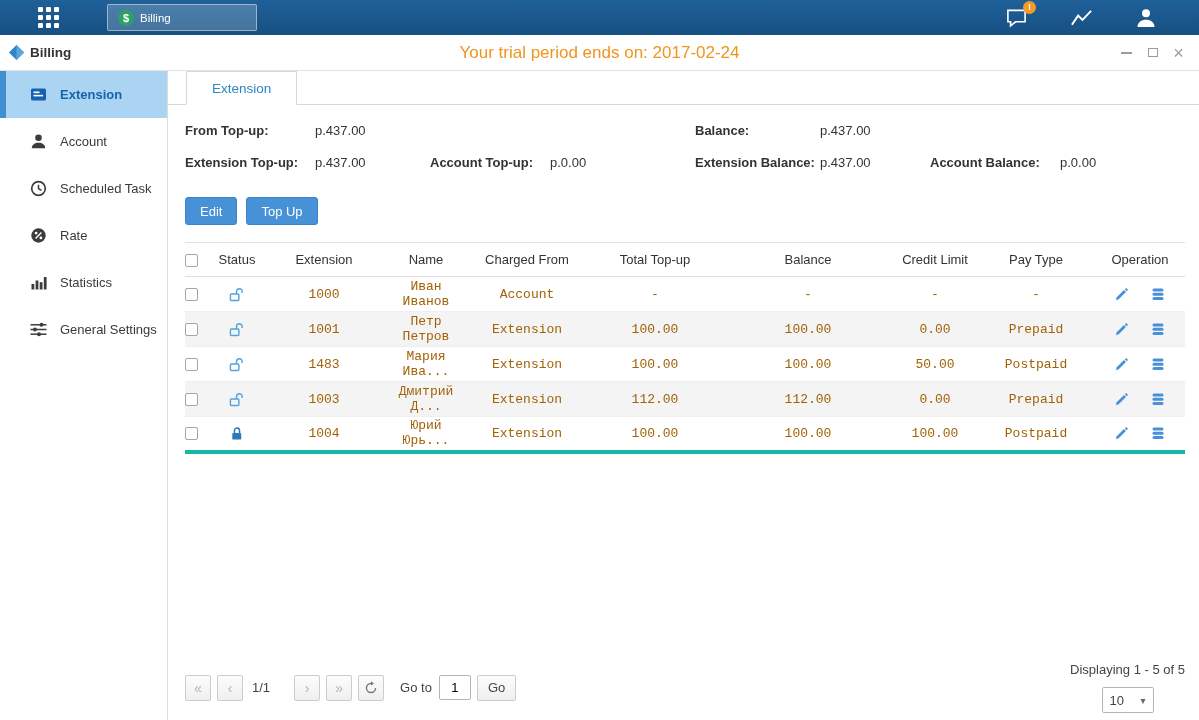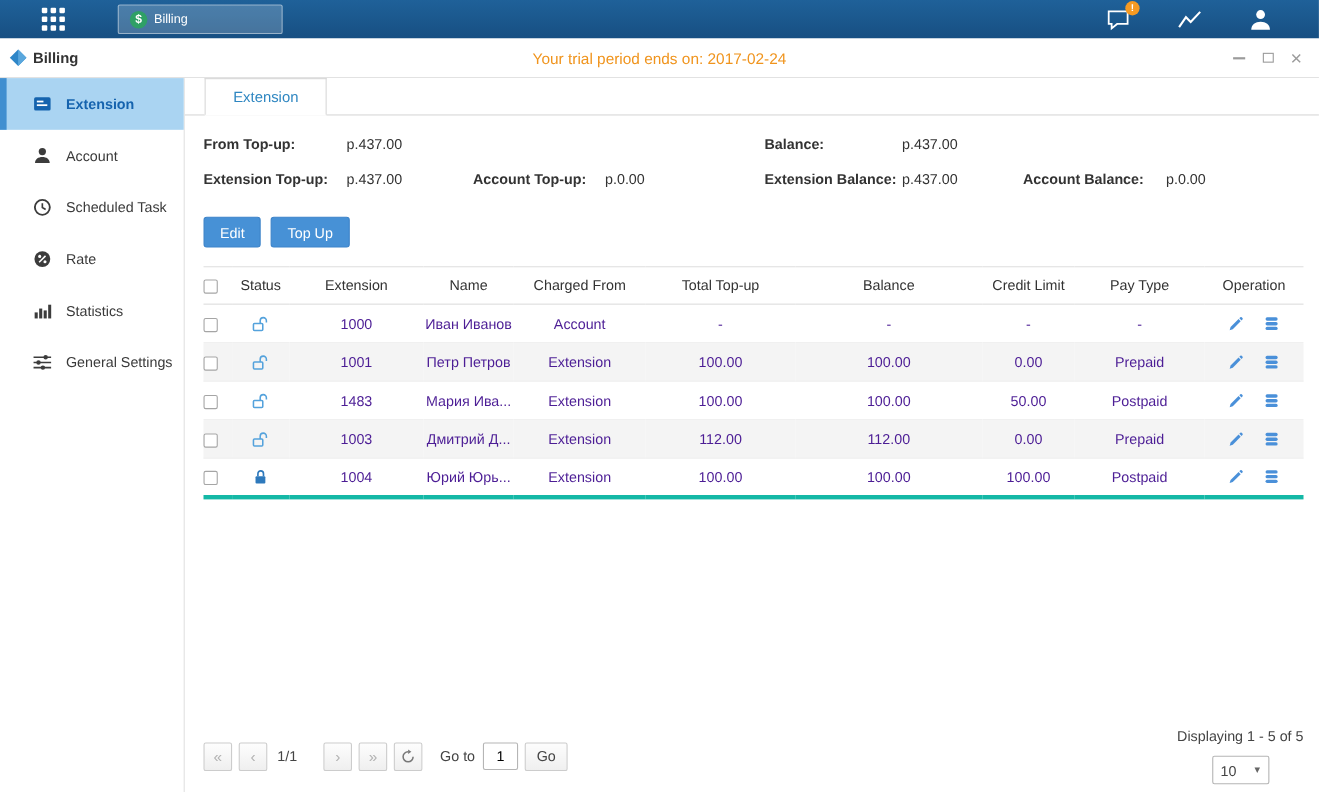--- a/index.html
+++ b/index.html
@@ -14,21 +14,21 @@
   .dollar-badge { width:16px; height:16px; border-radius:50%; background:#2fa066; color:#fff; font-size:11px; font-weight:bold; text-align:center; line-height:16px; display:inline-block; }
   .app-tab .tab-text { color:#fff; font-size:11.5px; }
   .topbar-right { margin-left:auto; margin-right:42px; display:flex; align-items:center; gap:42px; }
   .tb-icon { position:relative; cursor:pointer; display:flex; align-items:center; }
   .chat-badge { position:absolute; top:-6px; right:-8px; width:13px; height:13px; background:#f59a23; border-radius:50%; color:#fff; font-size:9px; font-weight:bold; text-align:center; line-height:13px; }
 
   
   .titlebar { height:36px; background:#fff; border-bottom:1px solid #e2e2e2; display:flex; align-items:center; position:relative; }
   .title-left { display:flex; align-items:center; gap:5px; margin-left:8px; }
   .title-left .app-name { font-weight:bold; font-size:13.5px; color:#333; }
-  .trial-notice { position:absolute; left:0; right:0; text-align:center; color:#f0941d; font-size:14px; pointer-events:none; }
+  .trial-notice { position:absolute; left:0; right:0; text-align:center; color:#f0941d; font-size:17px; pointer-events:none; }
   .win-controls { margin-left:auto; margin-right:12px; display:flex; align-items:center; gap:9px; z-index:2; }
   .wc { width:17px; height:17px; display:flex; align-items:center; justify-content:center; cursor:pointer; color:#9b9b9b; }
   .min-line { display:block; width:11px; height:2px; background:#9b9b9b; }
   .max-box { display:block; width:10px; height:9px; border:1.5px solid #9b9b9b; }
   .wc.close { font-size:18px; line-height:1; }
 
   
   .body-row { display:flex; height:649px; }
   .sidebar { width:168px; border-right:1px solid #ddd; background:#fff; flex-shrink:0; }
   .side-item { height:47px; display:flex; align-items:center; padding-left:30px; gap:13px; color:#3a3a3a; cursor:pointer; position:relative; }
@@ -48,21 +48,21 @@
   .actions { margin:8px 0 0 17px; display:flex; gap:9px; }
   .btn { height:28px; padding:0 14px; background:#4791d6; border:1px solid #3c83c9; border-radius:3px; color:#fff; font-size:13px; font-family:inherit; cursor:pointer; }
 
   table.ext-table { margin:17px 0 0 17px; width:1000px; border-collapse:collapse; table-layout:fixed; font-size:13px; }
   .ext-table thead tr { height:34px; border-top:1px solid #e0e0e0; border-bottom:1px solid #ddd; }
   .ext-table th { font-weight:normal; color:#333; text-align:center; }
   .ext-table th:first-child { text-align:left; }
   .ext-table tbody tr { height:35px; border-bottom:1px solid #efefef; }
   .ext-table tbody tr:nth-child(even) { background:#f4f4f4; }
   .ext-table tbody tr:last-child { border-bottom:4px solid #14b8a6; }
-  .ext-table td { text-align:center; color:#4c1d95; }
+  .ext-table td { text-align:center; color:#a16207;font-family:Liberation Mono, monospace; }
   .ext-table td:first-child { text-align:left; }
   .cb { width:13px; height:13px; border:1px solid #a5a5a5; border-radius:2px; background:#fff; display:inline-block; vertical-align:middle; cursor:pointer; }
   .status-cell svg { vertical-align:middle; }
   .status-cell .lock-icon { display:none; }
   .status-cell.locked .lock-icon { display:inline; }
   .op-cell span { display:inline-flex; margin:0 7px; cursor:pointer; vertical-align:middle; }
 
   
   .pagination { position:absolute; bottom:7px; left:17px; right:14px; display:flex; align-items:center; color:#444; }
   .pg-btn { width:26px; height:26px; border:1px solid #ccc; border-radius:2px; background:linear-gradient(#fdfdfd,#efefef); color:#b3b3b3; display:flex; align-items:center; justify-content:center; margin-right:6px; font-size:14px; cursor:pointer; }

